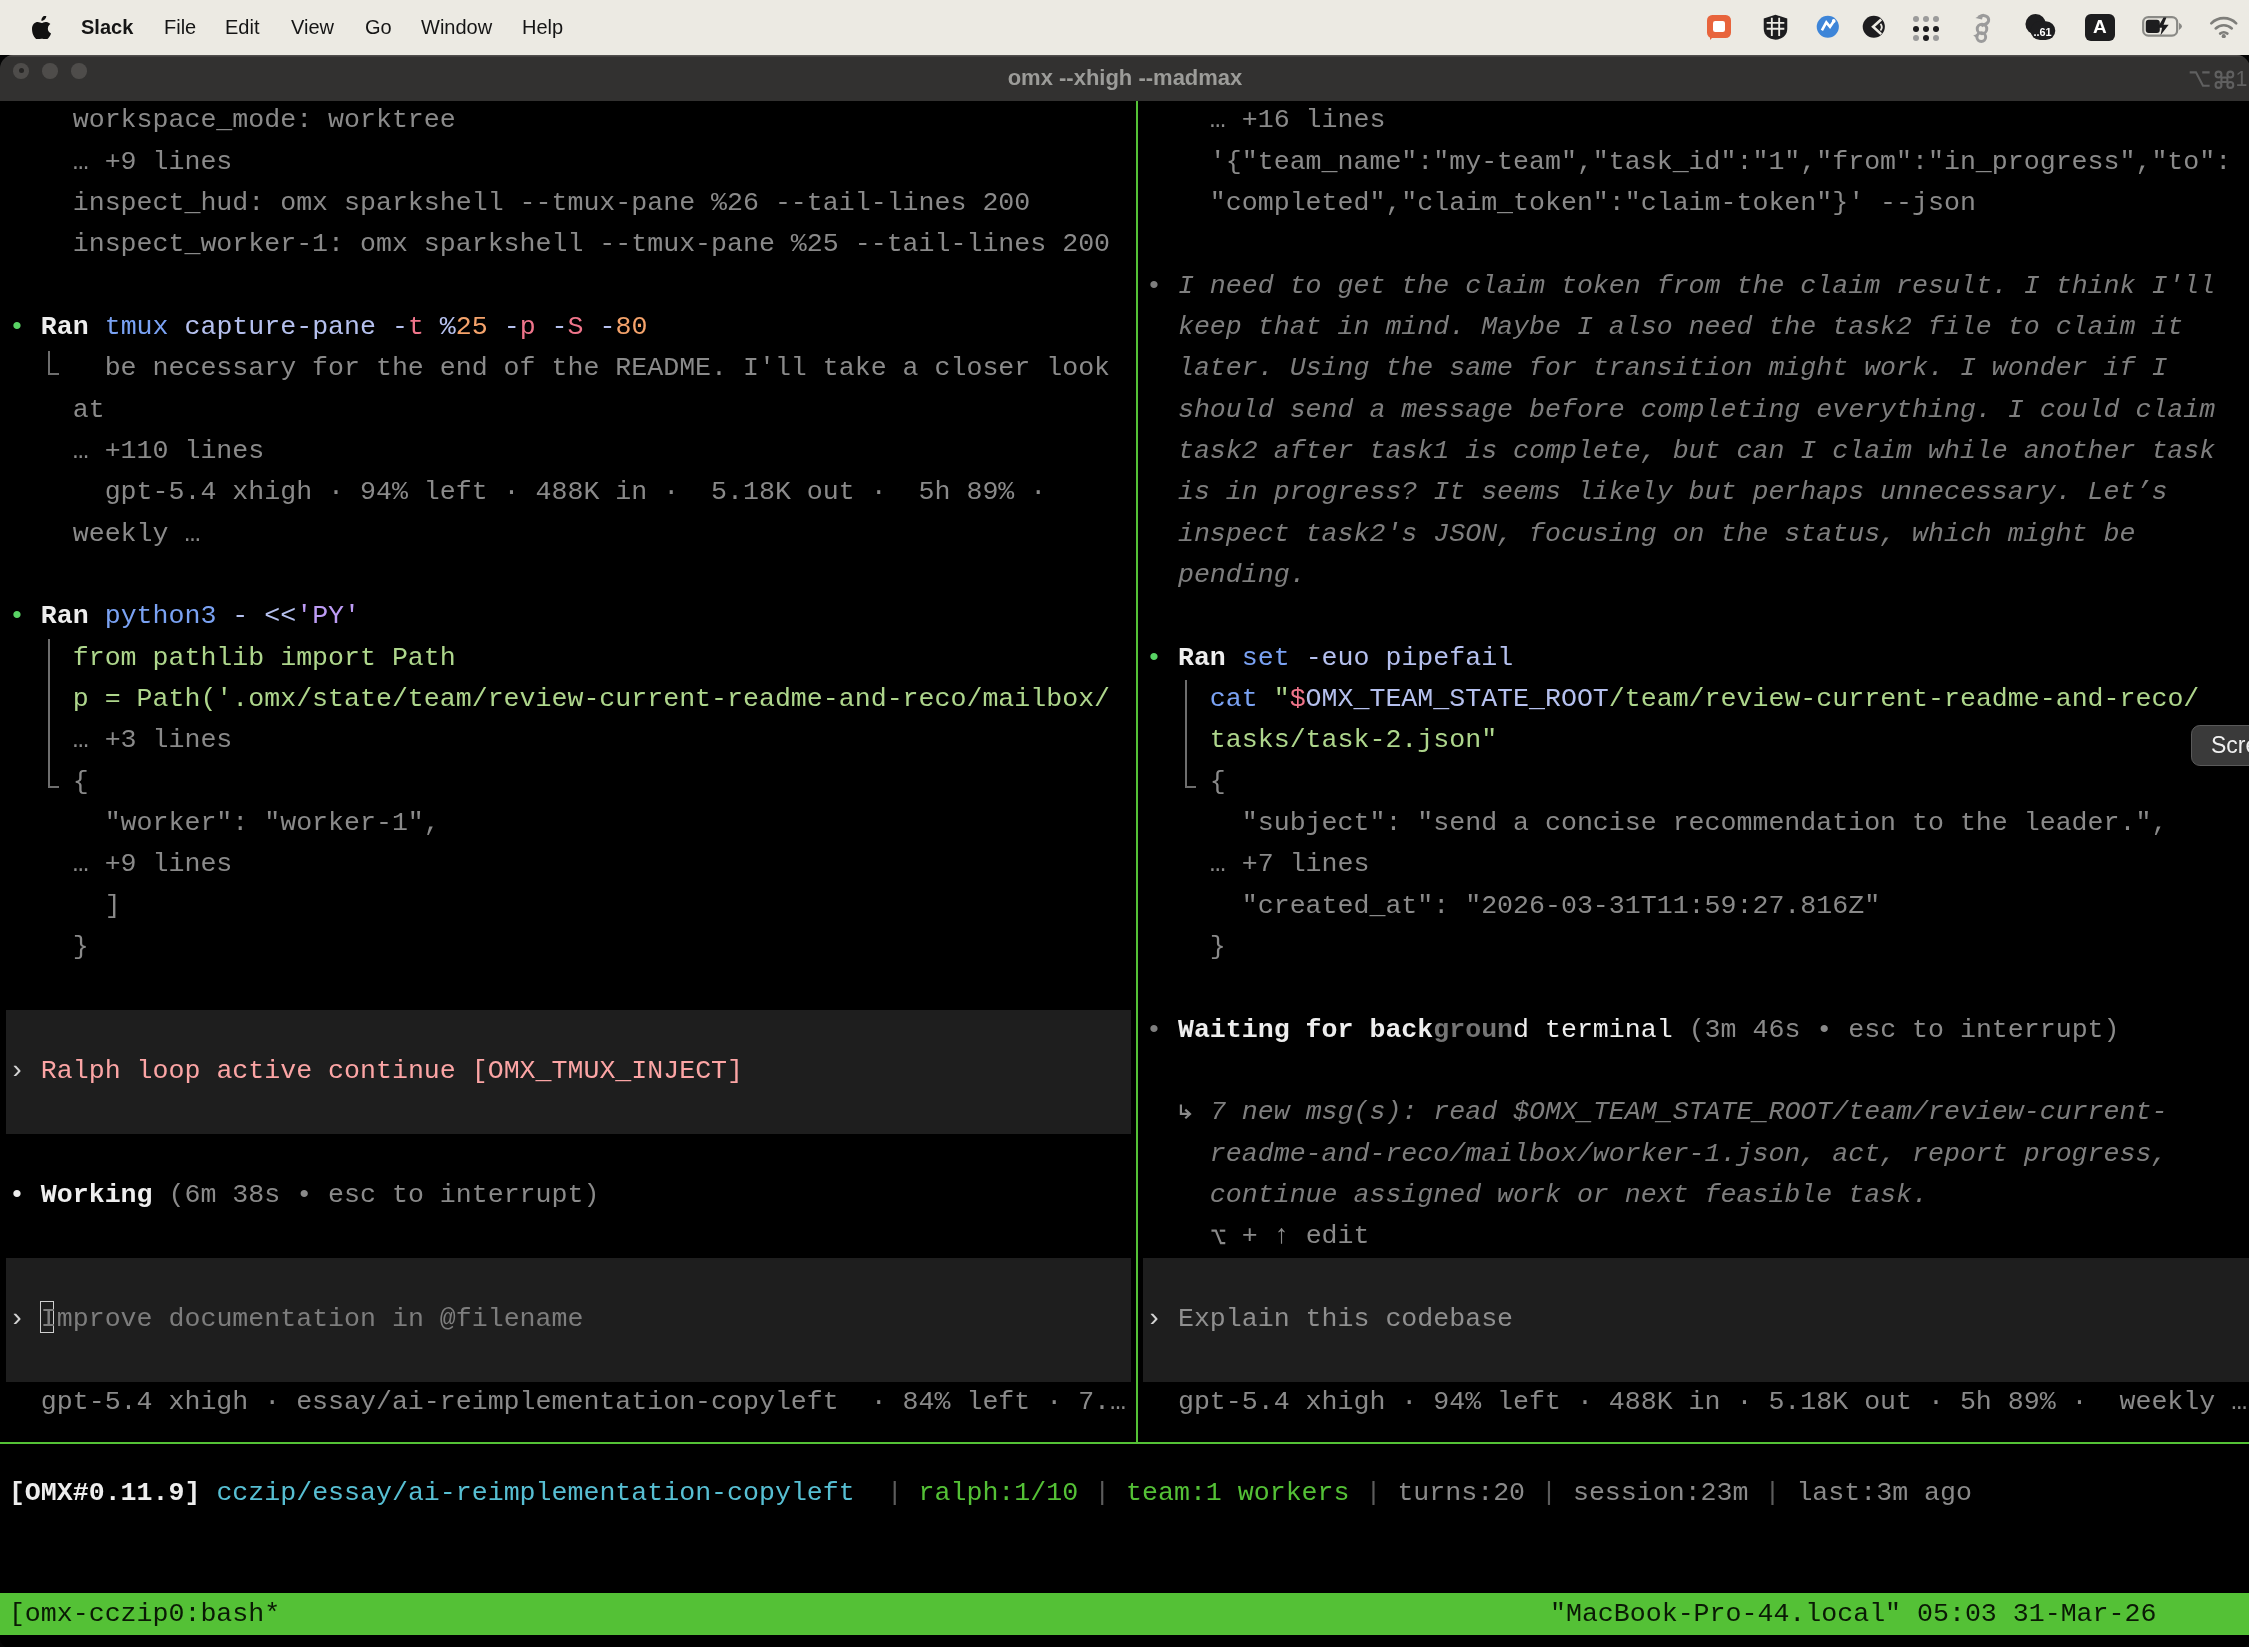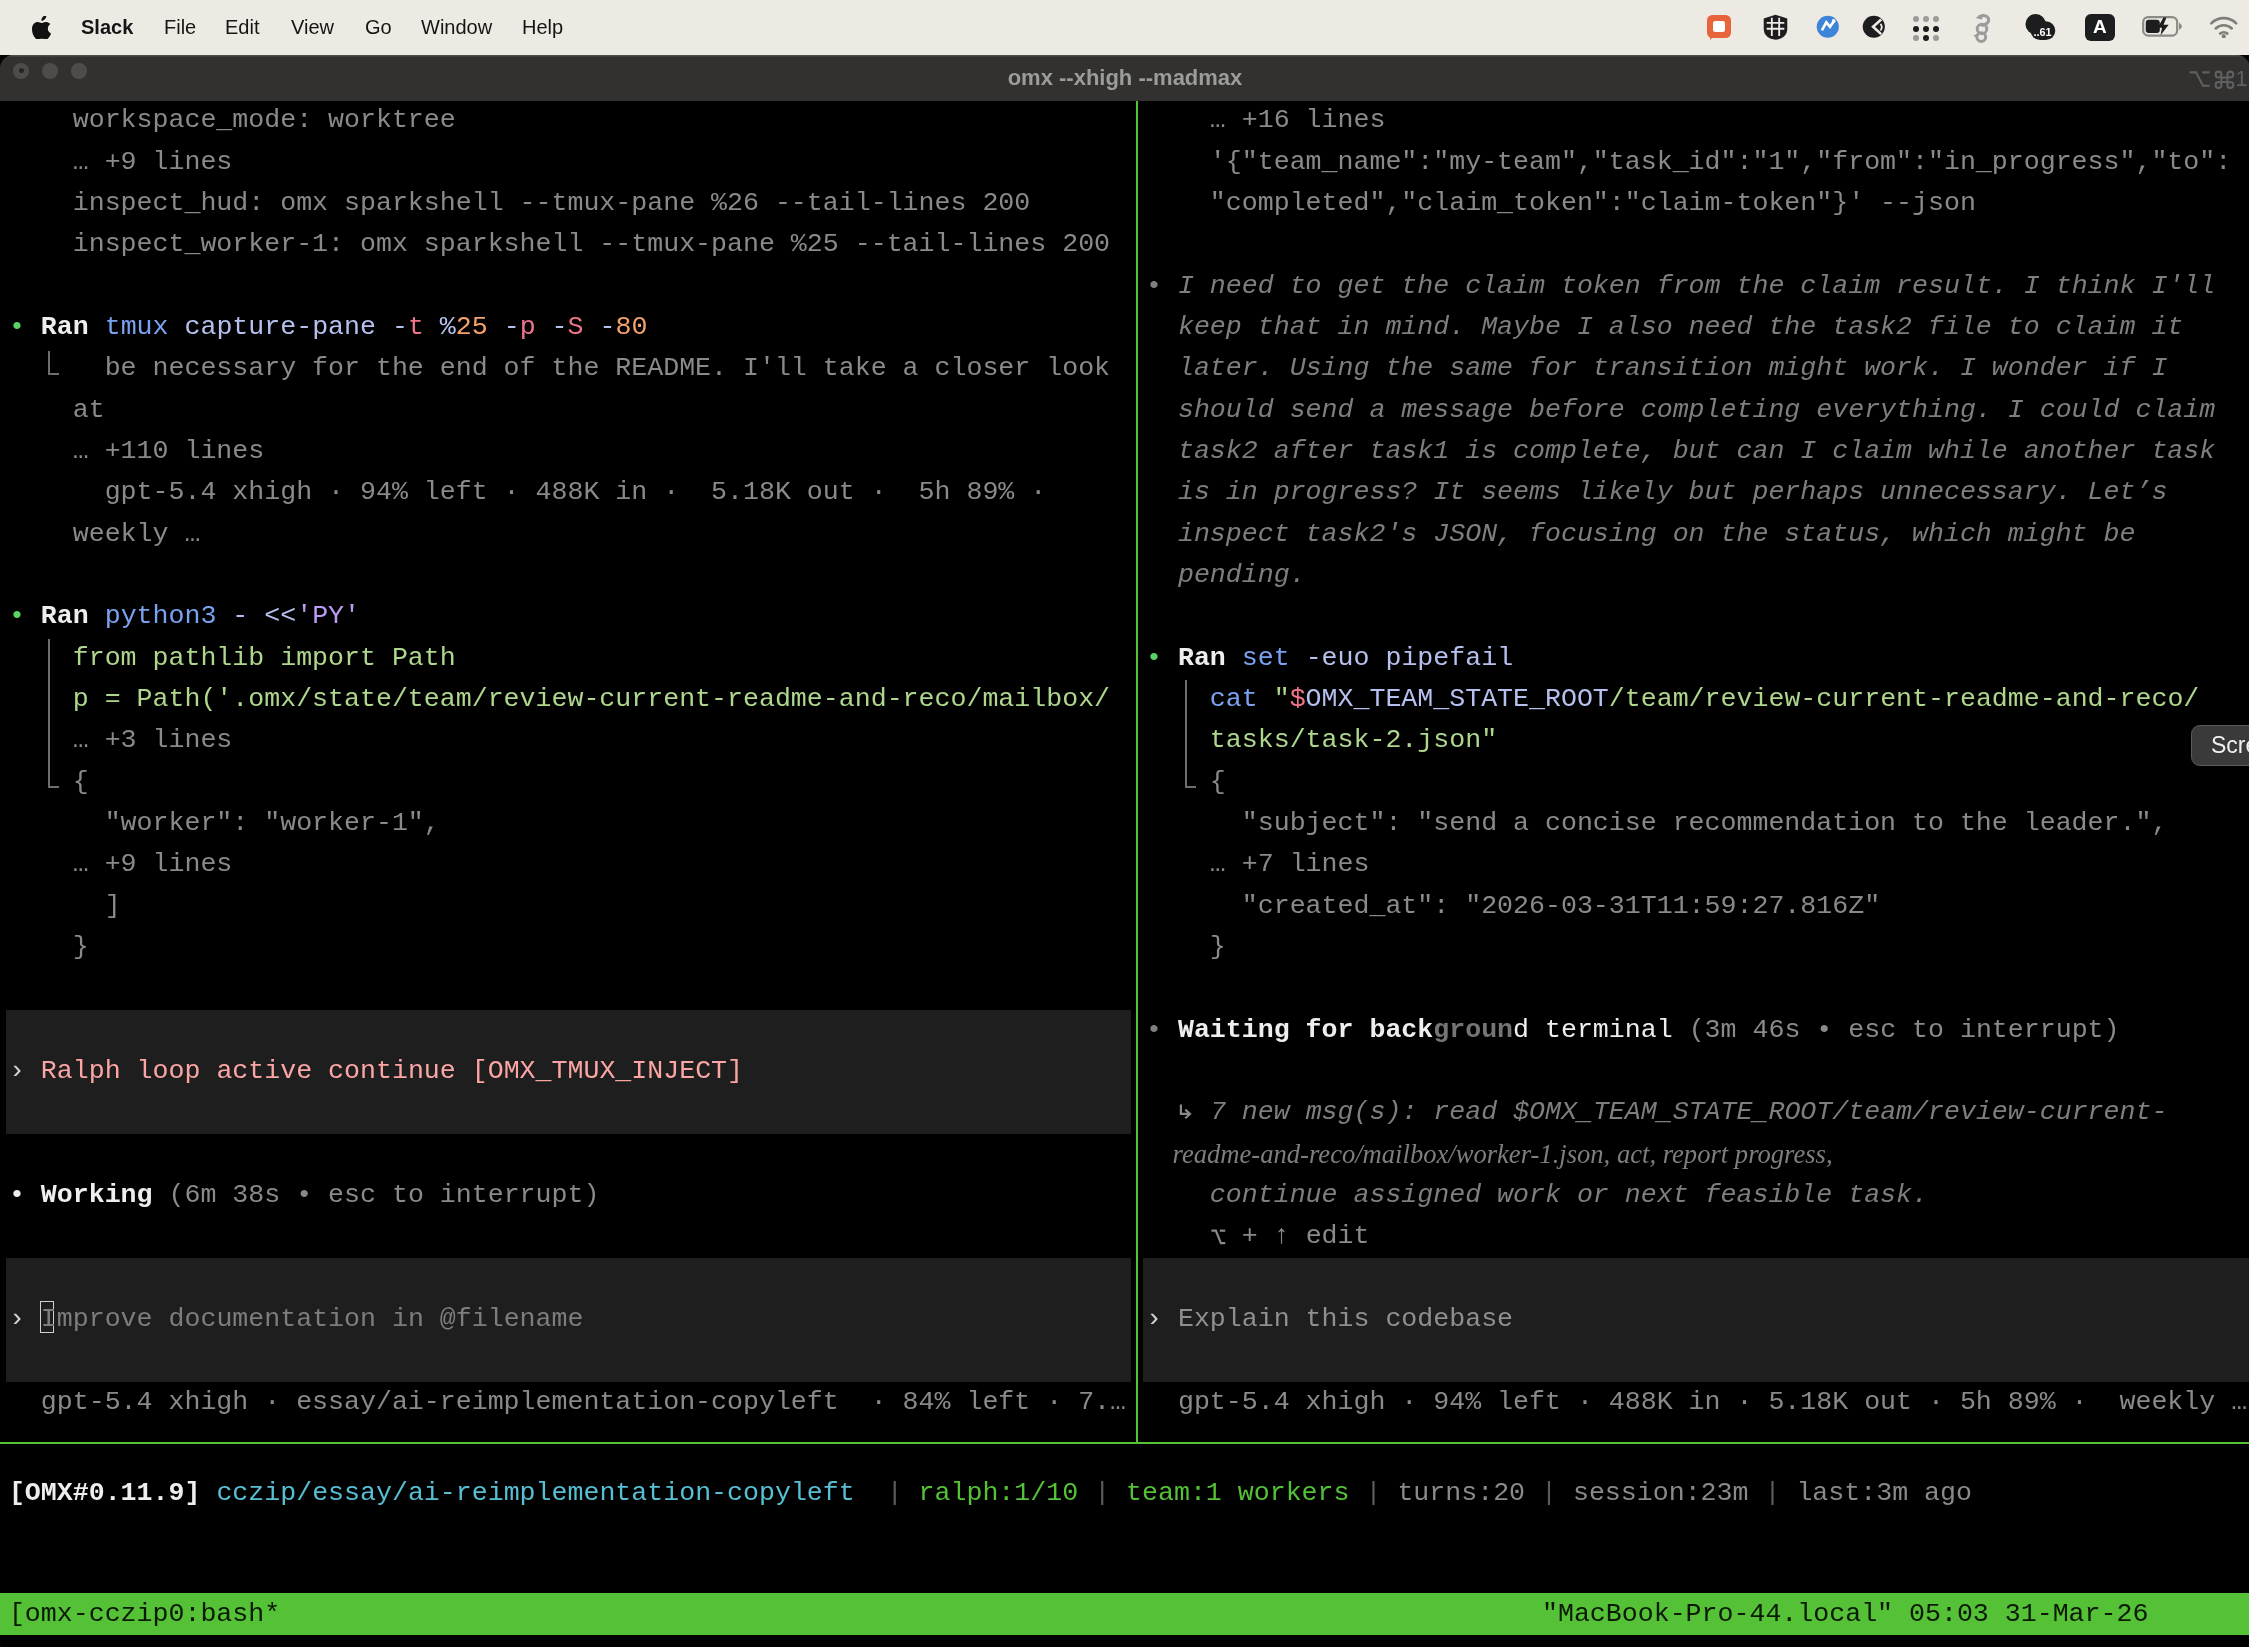--- a/index.html
+++ b/index.html
@@ -110,21 +110,21 @@
     <div style="position:absolute;left:48px;top:250px;width:1.5px;height:23.6px;background:#6e6e6e;"></div>
     <div style="position:absolute;left:48px;top:272px;width:11px;height:1.5px;background:#6e6e6e;"></div>
     <div style="position:absolute;left:48px;top:538px;width:1.5px;height:148px;background:#6e6e6e;"></div>
     <div style="position:absolute;left:48px;top:685px;width:11px;height:1.5px;background:#6e6e6e;"></div>
     <div style="position:absolute;left:1185px;top:579px;width:1.5px;height:107px;background:#6e6e6e;"></div>
     <div style="position:absolute;left:1185px;top:685px;width:11px;height:1.5px;background:#6e6e6e;"></div>
 
     <div style="position:absolute;left:40px;top:1200px;width:14px;height:32px;border:1.5px solid #cfcfcf;box-sizing:border-box;"></div>
   </div>
 
-  <div style="position:absolute;left:0;top:-55px;width:2158px;height:1648px;">
+  <div style="position:absolute;left:0;top:-55px;width:2158px;height:1648px;padding-left:8px;">
 <div style="position:absolute;left:8.9px;top:100px;height:41px;line-height:41px;white-space:pre;"><span style="color:#8a8a8a;">    workspace_mode: worktree</span></div>
 <div style="position:absolute;left:8.9px;top:142px;height:41px;line-height:41px;white-space:pre;"><span style="color:#8a8a8a;">    … +9 lines</span></div>
 <div style="position:absolute;left:8.9px;top:183px;height:41px;line-height:41px;white-space:pre;"><span style="color:#8a8a8a;margin-top:28px;">    inspect_hud: omx sparkshell --tmux-pane %26 --tail-lines 200</span></div>
 <div style="position:absolute;left:8.9px;top:224px;height:41px;line-height:41px;white-space:pre;"><span style="color:#8a8a8a;">    inspect_worker-1: omx sparkshell --tmux-pane %25 --tail-lines 200</span></div>
 <div style="position:absolute;left:8.9px;top:307px;height:41px;line-height:41px;white-space:pre;"><span style="color:#58d364;">•</span><span style="color:#eeeeee;"> </span><span style="color:#eeeeee;font-weight:bold;">Ran</span><span style="color:#eeeeee;"> </span><span style="color:#7aa2f3;">tmux</span><span style="color:#b5c0ee;"> capture-pane </span><span style="color:#b5c0ee;">-</span><span style="color:#f0758b;">t</span><span style="color:#b5c0ee;"> %</span><span style="color:#f5a36b;">25</span><span style="color:#b5c0ee;"> -</span><span style="color:#f0758b;">p</span><span style="color:#b5c0ee;"> -</span><span style="color:#f0758b;">S</span><span style="color:#b5c0ee;"> -</span><span style="color:#f5a36b;">80</span></div>
 <div style="position:absolute;left:8.9px;top:348px;height:41px;line-height:41px;white-space:pre;"><span style="color:#8a8a8a;">      be necessary for the end of the README. I'll take a closer look</span></div>
 <div style="position:absolute;left:8.9px;top:390px;height:41px;line-height:41px;white-space:pre;"><span style="color:#8a8a8a;">    at</span></div>
 <div style="position:absolute;left:8.9px;top:431px;height:41px;line-height:41px;white-space:pre;"><span style="color:#8a8a8a;">    … +110 lines</span></div>
 <div style="position:absolute;left:8.9px;top:472px;height:41px;line-height:41px;white-space:pre;"><span style="color:#8a8a8a;">      gpt-5.4 xhigh · 94% left · 488K in ·  5.18K out ·  5h 89% ·</span></div>
 <div style="position:absolute;left:8.9px;top:514px;height:41px;line-height:41px;white-space:pre;"><span style="color:#8a8a8a;">    weekly …</span></div>
@@ -160,21 +160,21 @@
 <div style="position:absolute;left:1146px;top:844px;height:41px;line-height:41px;white-space:pre;"><span style="color:#8a8a8a;">    … +7 lines</span></div>
 <div style="position:absolute;left:1146px;top:886px;height:41px;line-height:41px;white-space:pre;"><span style="color:#8a8a8a;">      "created_at": "2026-03-31T11:59:27.816Z"</span></div>
 <div style="position:absolute;left:1146px;top:927px;height:41px;line-height:41px;white-space:pre;"><span style="color:#8a8a8a;">    }</span></div>
 <div style="position:absolute;left:1146px;top:1010px;height:41px;line-height:41px;white-space:pre;"><span style="color:#7e7e7e;">•</span> <span style="color:#eeeeee;font-weight:bold;">Waiting for back</span><span style="color:#757575;font-weight:bold;">groun</span><span style="color:#eeeeee;font-weight:normal;">d terminal</span><span style="color:#8a8a8a;"> (3m 46s • esc to interrupt)</span></div>
 <div style="position:absolute;left:1146px;top:1092px;height:41px;line-height:41px;white-space:pre;"><span style="color:#8a8a8a">  </span><svg width="16" height="41" viewBox="0 0 22 56" style="vertical-align:top">
           <g stroke="#8a8a8a" stroke-width="3" fill="none">
             <path d="M4 17 V30 H16"></path>
             <path d="M10 24 L16.5 30 L10 36"></path>
           </g>
         </svg><span style="color:#7e7e7e;font-style:italic;"> 7 new msg(s): read $OMX_TEAM_STATE_ROOT/team/review-current-</span></div>
-<div style="position:absolute;left:1146px;top:1134px;height:41px;line-height:41px;white-space:pre;font-family:Liberation Serif, serif;"><span style="color:#7e7e7e;font-style:italic;">    readme-and-reco/mailbox/worker-1.json, act, report progress,</span></div>
+<div style="position:absolute;left:1146px;top:1134px;height:41px;line-height:41px;white-space:pre;"><span style="color:#7e7e7e;font-style:italic;">    readme-and-reco/mailbox/worker-1.json, act, report progress,</span></div>
 <div style="position:absolute;left:1146px;top:1175px;height:41px;line-height:41px;white-space:pre;"><span style="color:#7e7e7e;font-style:italic;">    continue assigned work or next feasible task.</span></div>
 <div style="position:absolute;left:1146px;top:1216px;height:41px;line-height:41px;white-space:pre;"><span style="color:#8a8a8a">    </span><svg width="16" height="41" viewBox="0 0 22 56" style="vertical-align:top">
           <g stroke="#8a8a8a" stroke-width="3" fill="none">
             <path d="M2 20 H8 L15 37 H21"></path>
             <path d="M13.5 20 H21"></path>
           </g>
         </svg><span style="color:#8a8a8a;"> + ↑ edit</span></div>
 <div style="position:absolute;left:1146px;top:1299px;height:41px;line-height:41px;white-space:pre;"><span style="color:#d2d2d2;">›</span> <span style="color:#8f8f8f;">Explain this codebase</span></div>
 <div style="position:absolute;left:1146px;top:1382px;height:41px;line-height:41px;white-space:pre;"><span style="color:#8a8a8a;">  gpt-5.4 xhigh · 94% left · 488K in · 5.18K out · 5h 89% ·  weekly …</span></div>
 <div style="position:absolute;left:8.9px;top:1473px;height:41px;line-height:41px;white-space:pre;"><span style="color:#eeeeee;font-weight:bold;">[OMX#0.11.9]</span> <span style="color:#57bfd3;">cczip/essay/ai-reimplementation-copyleft</span><span style="color:#5c5c5c;">  | </span><span style="color:#54c136;">ralph:1/10</span><span style="color:#5c5c5c;"> | </span><span style="color:#54c136;">team:1 workers</span><span style="color:#5c5c5c;"> | </span><span style="color:#8a8a8a;">turns:20</span><span style="color:#5c5c5c;"> | </span><span style="color:#8a8a8a;">session:23m</span><span style="color:#5c5c5c;"> | </span><span style="color:#8a8a8a;">last:3m ago</span></div>

